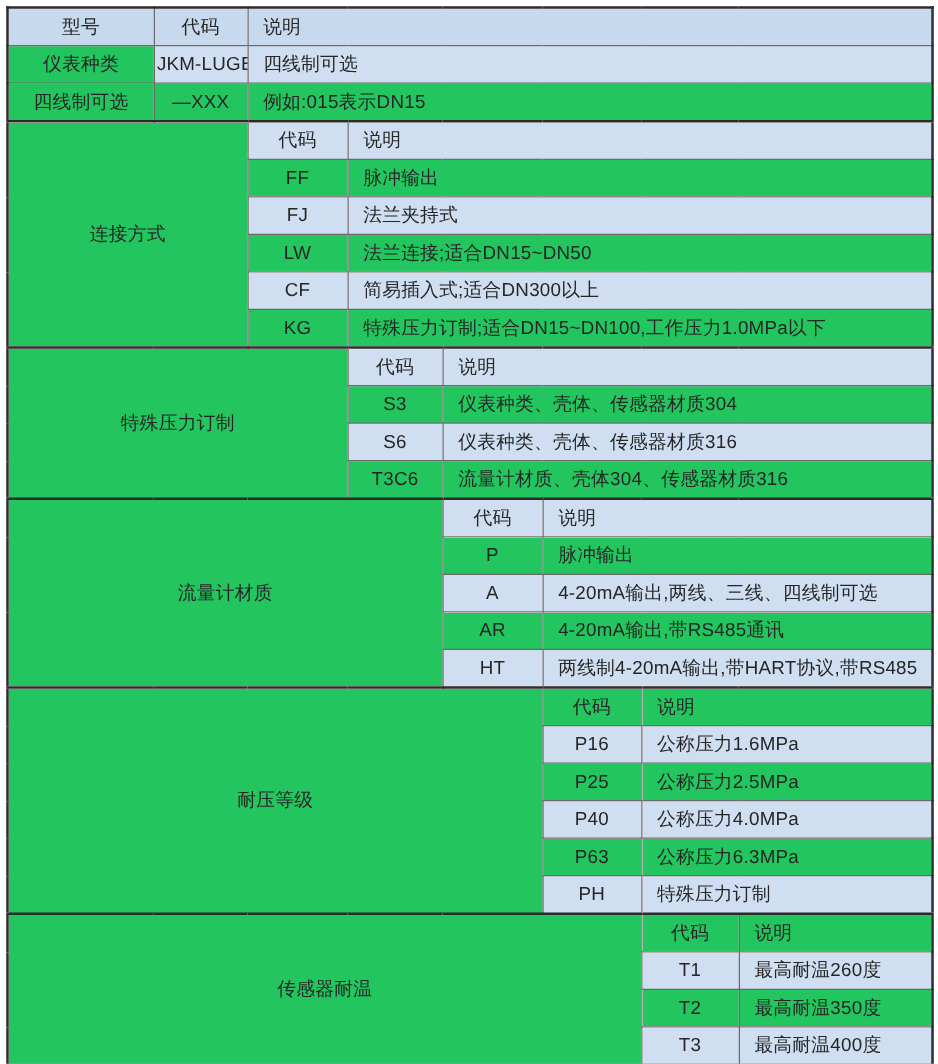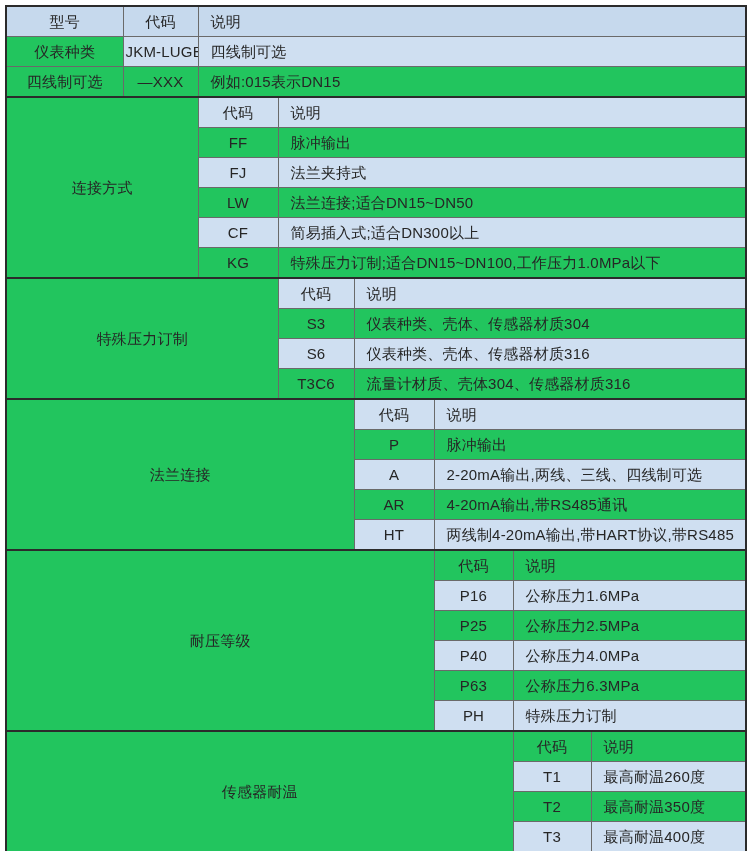--- a/index.html
+++ b/index.html
@@ -118,31 +118,31 @@
       <tr>
         <td class="b c">S6</td>
         <td class="b" colspan="4">仪表种类、壳体、传感器材质316</td>
       </tr>
       <tr>
         <td class="w c">T3C6</td>
         <td class="w" colspan="4">流量计材质、壳体304、传感器材质316</td>
       </tr>
 
       <tr class="sec">
-        <td class="w c" colspan="4" rowspan="5">法兰连接</td>
+        <td class="w c" colspan="4" rowspan="5">流量计材质</td>
         <td class="b c">代码</td>
         <td class="b" colspan="3">说明</td>
       </tr>
       <tr>
         <td class="w c">P</td>
         <td class="w" colspan="3">脉冲输出</td>
       </tr>
       <tr>
         <td class="b c">A</td>
-        <td class="b" colspan="3">2-20mA输出,两线、三线、四线制可选</td>
+        <td class="b" colspan="3">4-20mA输出,两线、三线、四线制可选</td>
       </tr>
       <tr>
         <td class="w c">AR</td>
         <td class="w" colspan="3">4-20mA输出,带RS485通讯</td>
       </tr>
       <tr>
         <td class="b c">HT</td>
         <td class="b" colspan="3">两线制4-20mA输出,带HART协议,带RS485</td>
       </tr>
 

